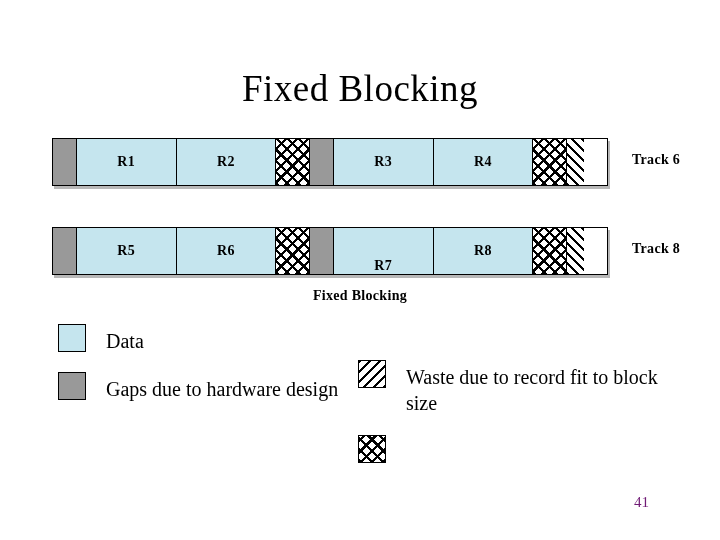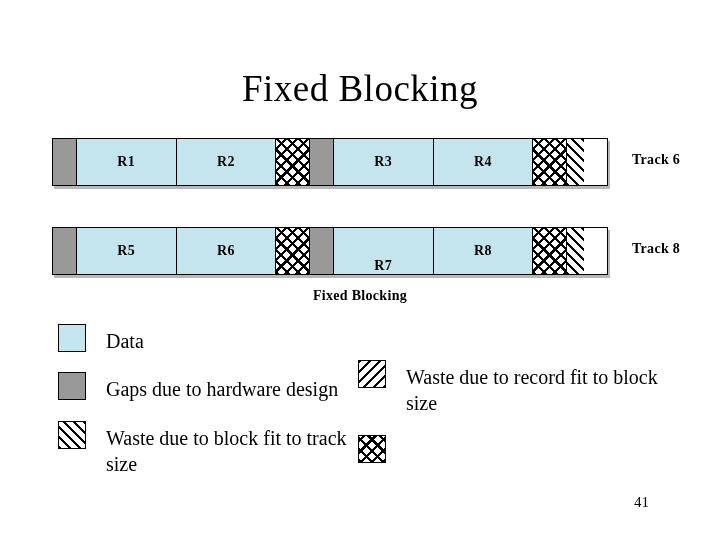--- a/index.html
+++ b/index.html
@@ -145,21 +145,21 @@
     padding-top: 4px;
     white-space: pre-line;
   }
 
   
   #page-number {
     position: absolute;
     left: 634px;
     top: 494px;
     font-size: 15px;
-    color: #000000;
+    color: #701a75;
   }
 </style>
 </head>
 <body>
 
 <h1 id="slide-title">Fixed Blocking</h1>
 
 <div id="track-row-1" class="track-row">
   <div class="track-bar">
       <div class="seg seg-gap" style="flex: 0 0 4.3%;"></div>
@@ -210,24 +210,20 @@
 
 <div id="legend-left" class="legend-col">
     <div class="legend-item">
       <div class="legend-swatch seg-data"></div>
       <div class="legend-text">Data</div>
     </div>
     <div class="legend-item">
       <div class="legend-swatch seg-gap"></div>
       <div class="legend-text">Gaps due to hardware design</div>
     </div>
-    <div class="legend-item">
-      <div class="legend-swatch hatch-fwd"></div>
-      <div class="legend-text">Waste due to block fit to track size</div>
-    </div>
   </div>
 <div id="legend-right" class="legend-col">
     <div class="legend-item">
       <div class="legend-swatch hatch-back"></div>
       <div class="legend-text">Waste due to record fit to block size</div>
     </div>
     <div class="legend-item">
       <div class="legend-swatch hatch-cross"></div>
     </div>
   </div>

